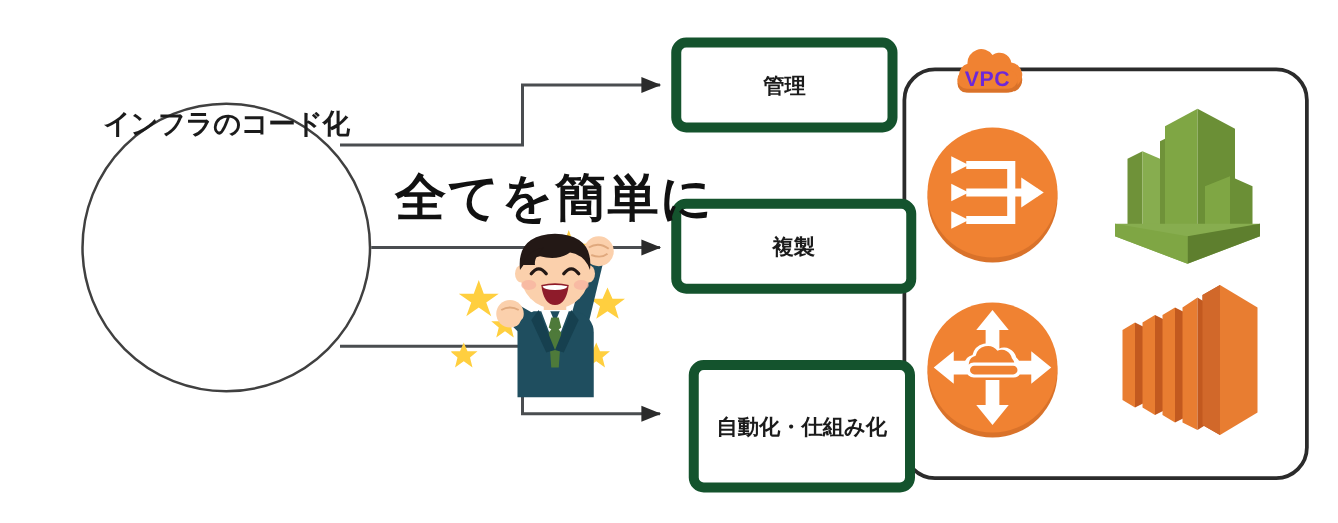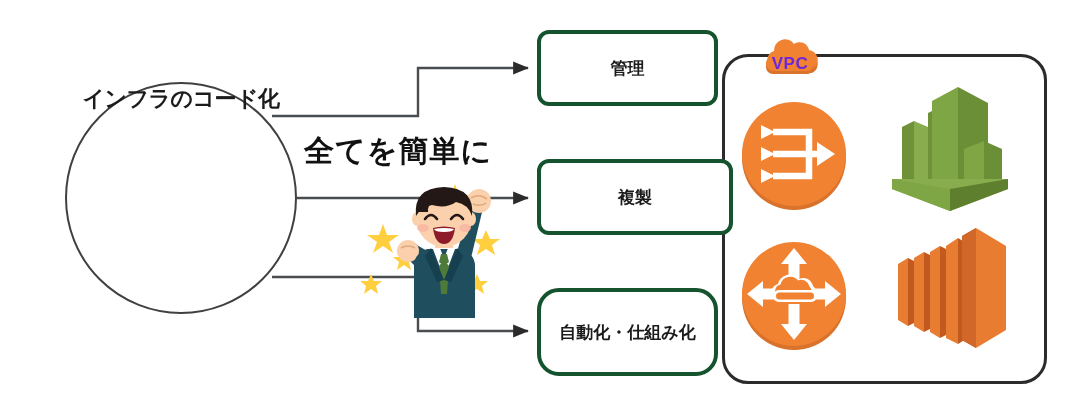--- a/index.html
+++ b/index.html
@@ -45,43 +45,43 @@
     color: #1b1b1b;
     letter-spacing: -0.5px;
     white-space: nowrap;
   }
 
   
   .proc-box {
     position: absolute;
     box-sizing: border-box;
     background: #ffffff;
-    border: 4px solid #14532d;
+    border: 8px solid #14532d;
     border-radius: 12px;
     display: flex;
     align-items: center;
     justify-content: center;
     z-index: 4;
   }
   .proc-label {
     font-size: 17px;
     font-weight: bold;
     color: #1b1b1b;
     white-space: nowrap;
   }
   #box-manage  { left: 537px; top: 30px;  width: 181px; height: 76px; }
   #box-replica { left: 537px; top: 159px; width: 196px; height: 76px; }
-  #box-auto    { left: 537px; top: 288px; width: 181px; height: 88px; border-radius: 22px; }
+  #box-auto    { left: 551px; top: 288px; width: 181px; height: 106px; }
 
   
   .headline {
     position: absolute;
-    left: 304px;
+    left: 316px;
     top: 131px;
-    font-size: 30px;
+    font-size: 41px;
     font-weight: bold;
     color: #111111;
     letter-spacing: 1px;
     white-space: nowrap;
     z-index: 6;
   }
 
   
   .vpc-container {
     position: absolute;

